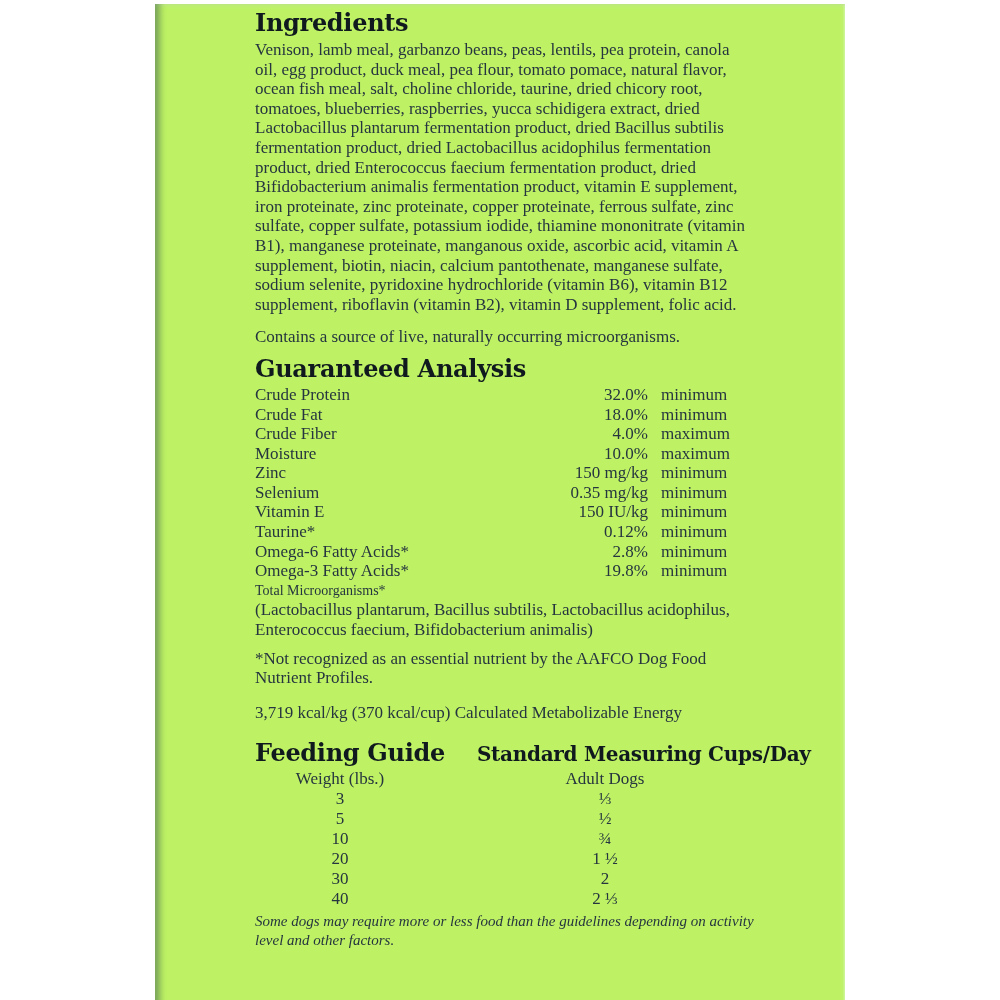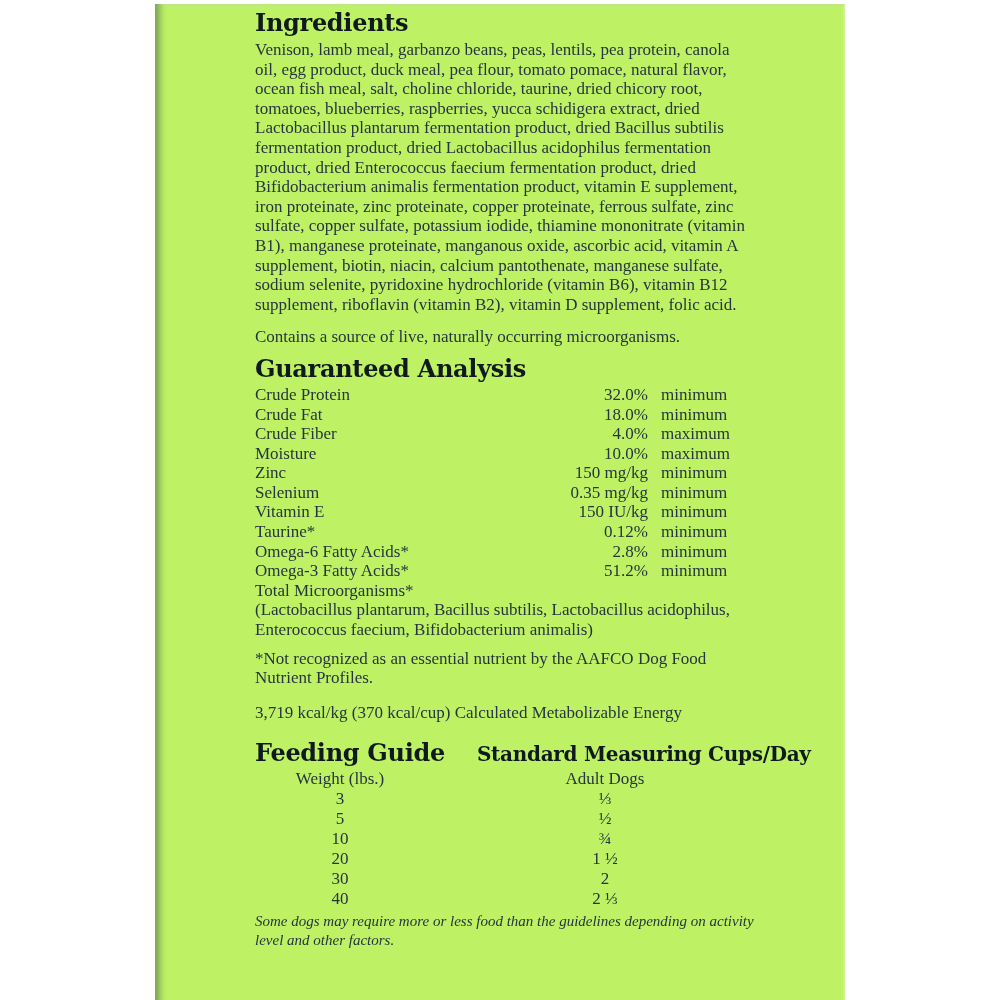--- a/index.html
+++ b/index.html
@@ -60,21 +60,21 @@
     grid-template-columns: 233px 160px 90px;
     font-size: 17px;
     line-height: 19.6px;
   }
   .ga-nutrient { text-align: left; }
   .ga-value { text-align: right; }
   .ga-basis { text-align: left; padding-left: 13px; }
   .ga-total-row {
     display: grid;
     grid-template-columns: 228px 255px;
-    font-size: 17px;
+    font-size: 14px;
     line-height: 19.6px;
   }
   .ga-total-value { text-align: right; }
   .ga-footnote { margin-top: 9px; }
   .calorie-section { margin-top: 15px; }
   .calorie-section .section-title { margin-bottom: 3px; }
   .feeding-section { margin-top: 17px; }
   .fg-header {
     display: flex;
     align-items: baseline;
@@ -172,21 +172,21 @@
   </div>
 
   <div class="ga-row">
     <span class="ga-nutrient">Omega-6 Fatty Acids*</span>
     <span class="ga-value">2.8%</span>
     <span class="ga-basis">minimum</span>
   </div>
 
   <div class="ga-row">
     <span class="ga-nutrient">Omega-3 Fatty Acids*</span>
-    <span class="ga-value">51.2%</span>
+    <span class="ga-value">19.8%</span>
     <span class="ga-basis">minimum</span>
   </div>
 </div>
         <div class="ga-total-row">
           <span class="ga-nutrient">Total Microorganisms*</span>
         </div>
         <p class="body-text">(Lactobacillus plantarum, Bacillus subtilis, Lactobacillus acidophilus, Enterococcus faecium, Bifidobacterium animalis)</p>
         <p class="body-text ga-footnote">*Not recognized as an essential nutrient by the AAFCO Dog Food Nutrient Profiles.</p>
       </section>
 

